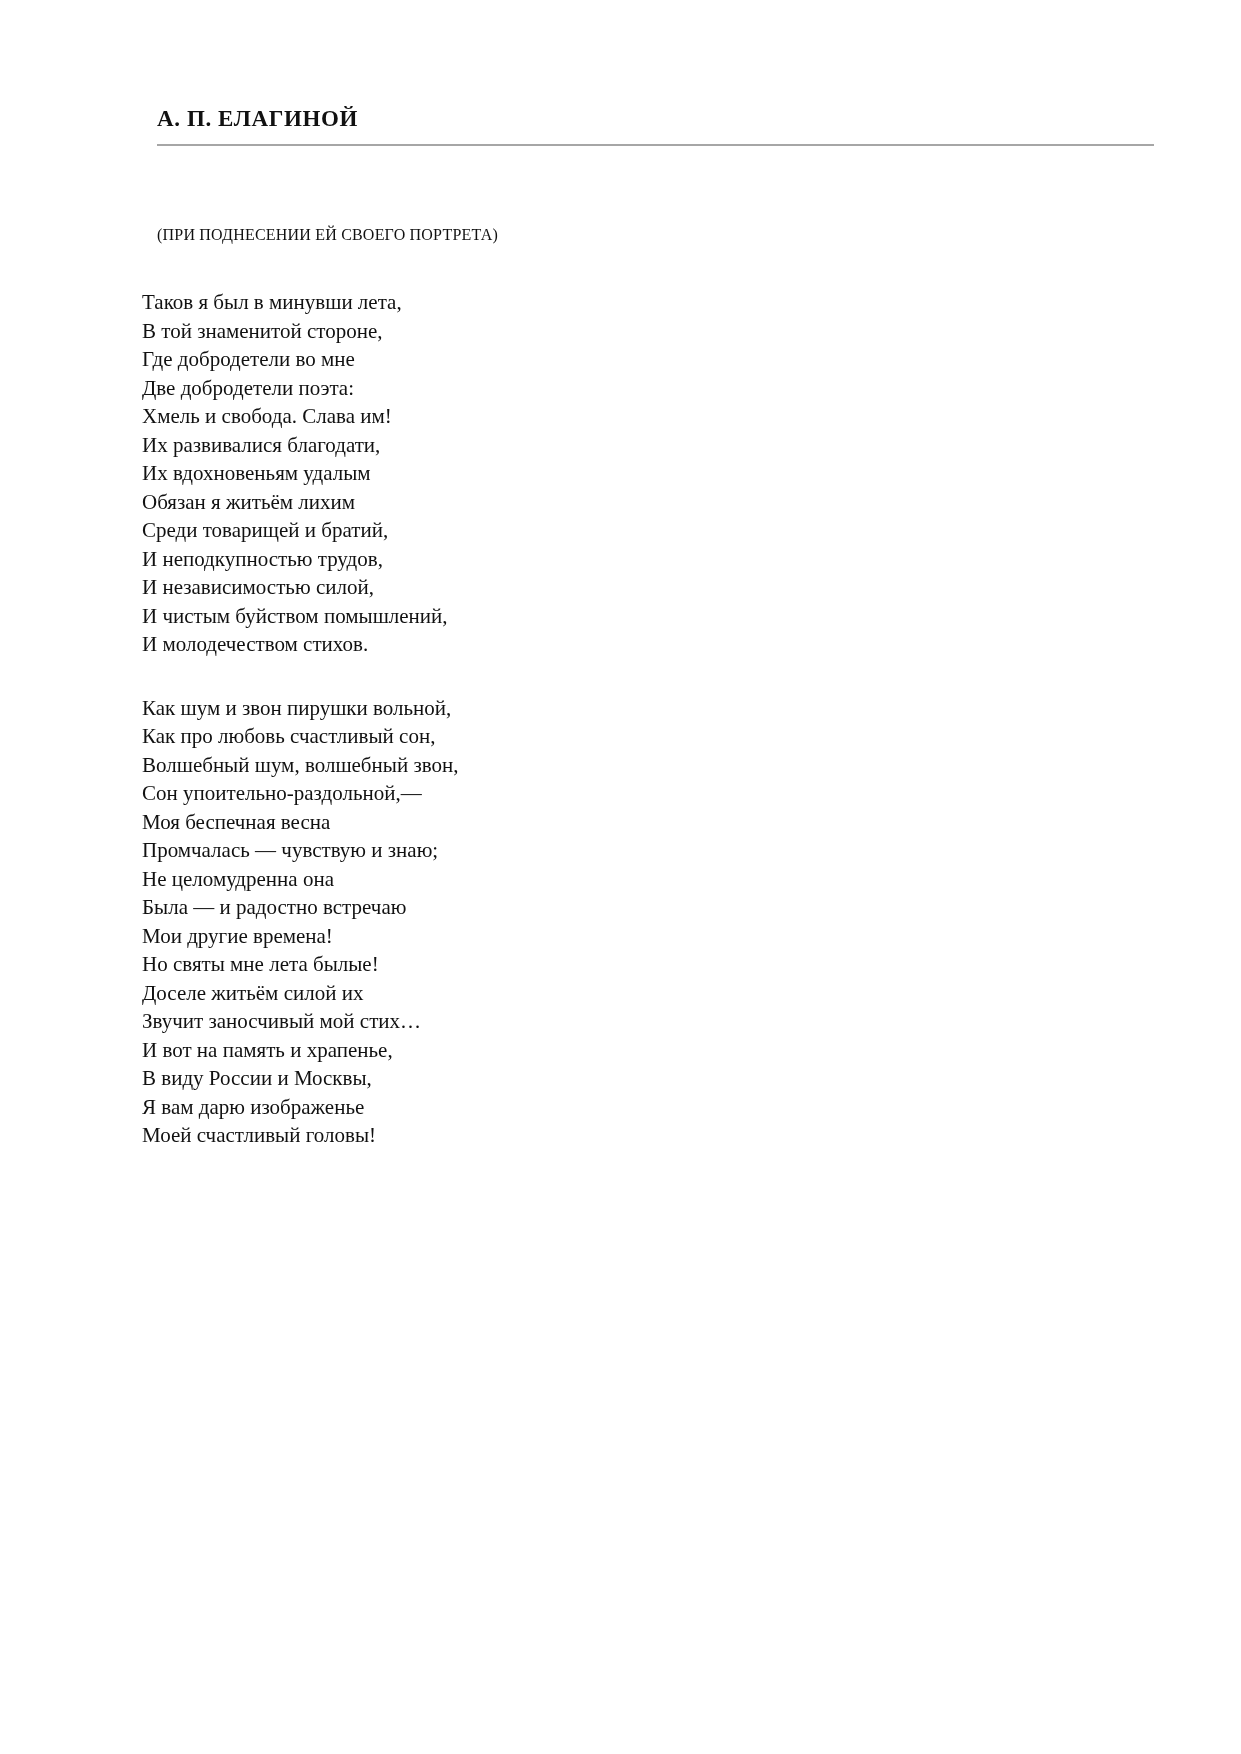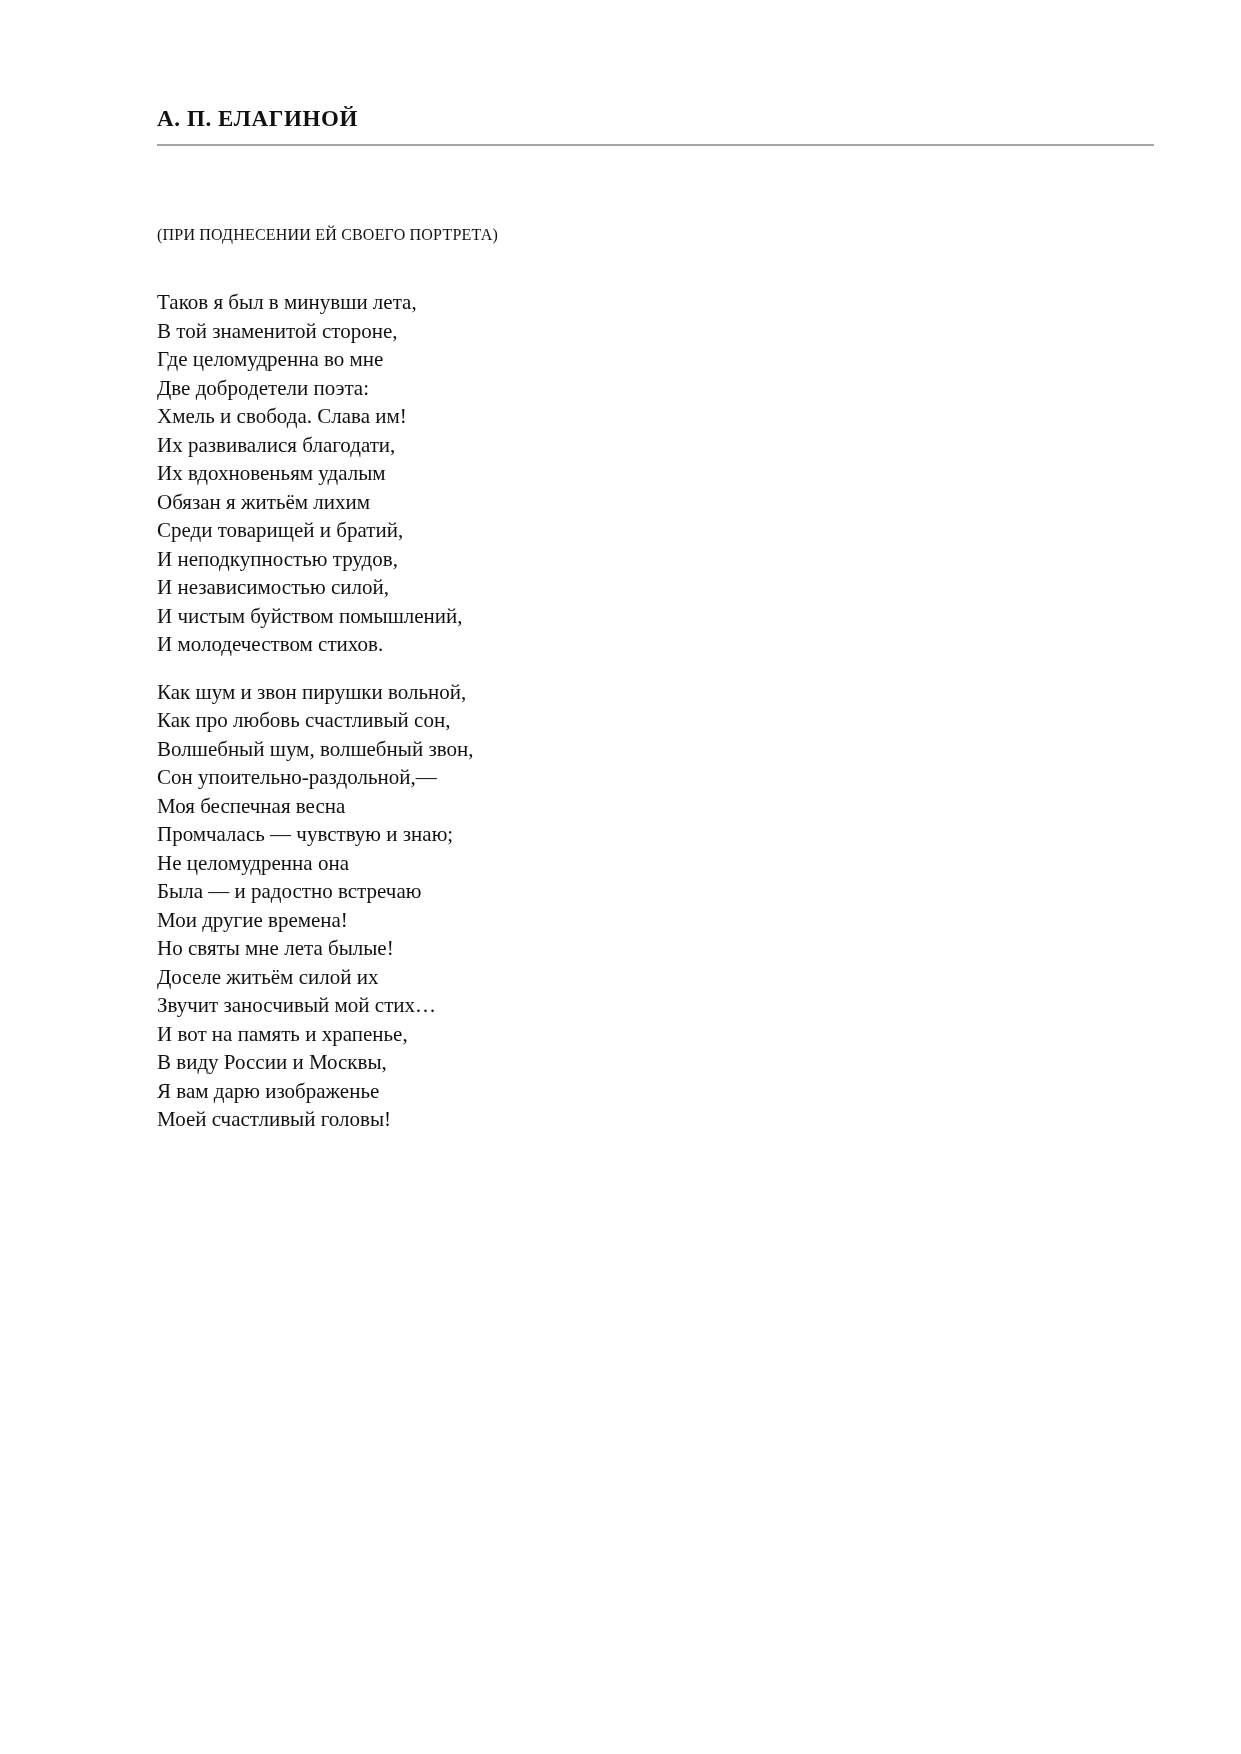--- a/index.html
+++ b/index.html
@@ -39,45 +39,45 @@
     position: absolute;
     left: 157px;
     top: 226px;
     font-size: 16px;
     letter-spacing: 0.2px;
     color: #111111;
     white-space: nowrap;
   }
   .poem {
     position: absolute;
-    left: 157px;
+    left: 142px;
     top: 288px;
     font-size: 21px;
     line-height: 28.5px;
     color: #111111;
   }
   .stanza + .stanza {
-    margin-top: 19px;
+    margin-top: 35px;
   }
   .line {
     white-space: nowrap;
   }
 </style>
 </head>
 <body>
 
 <div class="page">
   <div class="doc-title">А. П. ЕЛАГИНОЙ</div>
   <div class="title-rule"></div>
   <div class="doc-subtitle">(ПРИ ПОДНЕСЕНИИ ЕЙ СВОЕГО ПОРТРЕТА)</div>
   <div class="poem" id="poem">
       <div class="stanza">
         <div class="line">Таков я был в минувши лета,</div>
         <div class="line">В той знаменитой стороне,</div>
-        <div class="line">Где целомудренна во мне</div>
+        <div class="line">Где добродетели во мне</div>
         <div class="line">Две добродетели поэта:</div>
         <div class="line">Хмель и свобода. Слава им!</div>
         <div class="line">Их развивалися благодати,</div>
         <div class="line">Их вдохновеньям удалым</div>
         <div class="line">Обязан я житьём лихим</div>
         <div class="line">Среди товарищей и братий,</div>
         <div class="line">И неподкупностью трудов,</div>
         <div class="line">И независимостью силой,</div>
         <div class="line">И чистым буйством помышлений,</div>
         <div class="line">И молодечеством стихов.</div>

